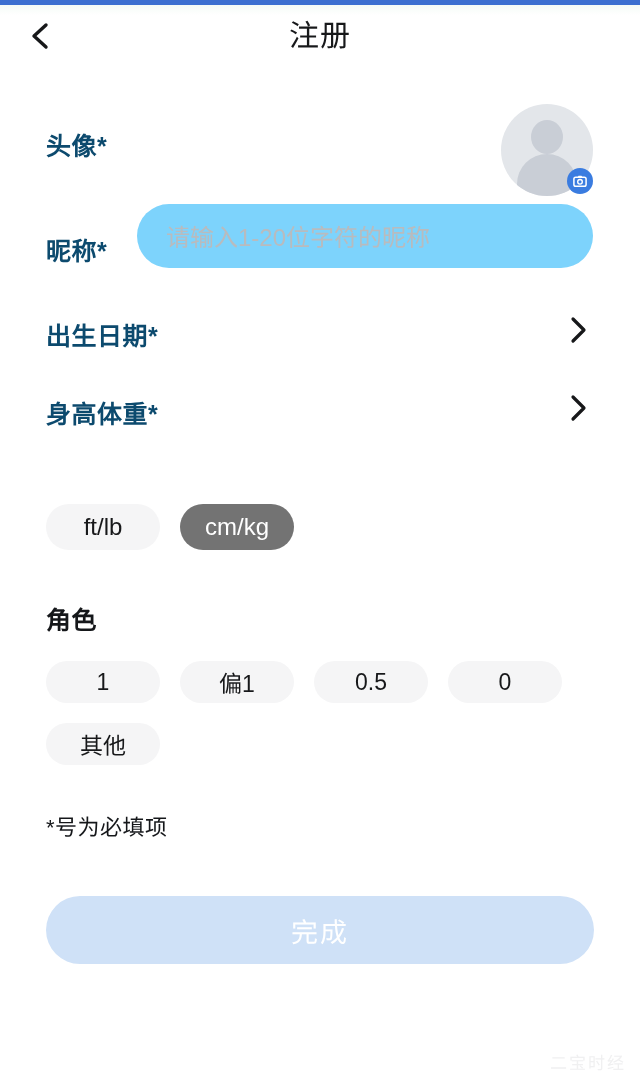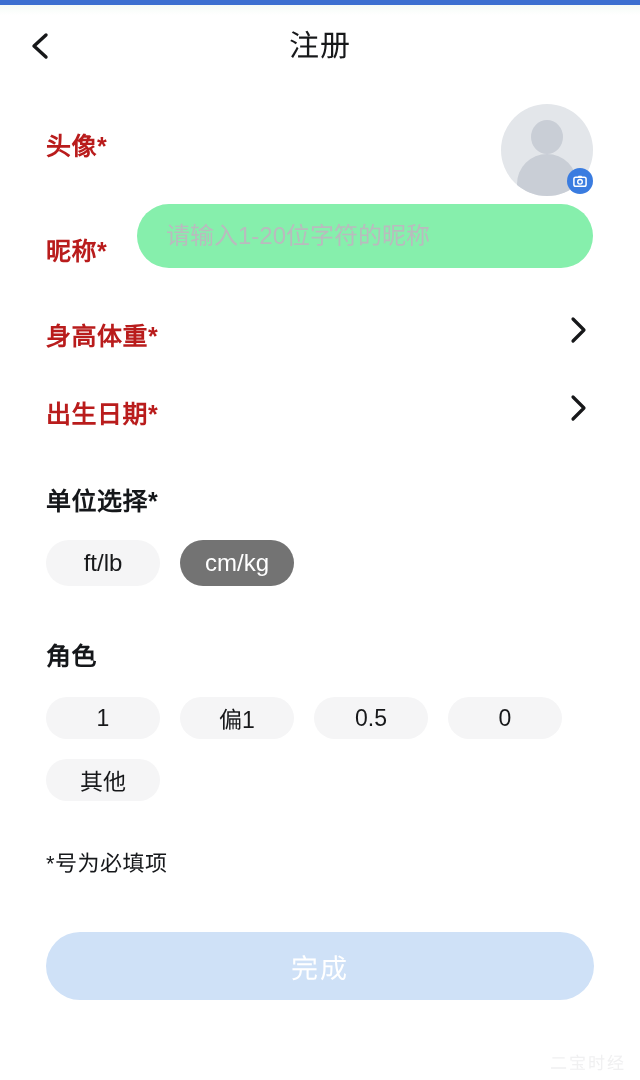--- a/index.html
+++ b/index.html
@@ -30,21 +30,21 @@
     position: absolute;
     top: 5px; left: 0;
     width: 640px;
     height: 10px;
     background: linear-gradient(#f4fbf6, #ffffff);
   }
 
   
   .nav-header {
     position: absolute;
-    top: 12px; left: 0;
+    top: 2px; left: 0;
     width: 564px;
     height: 72px;
   }
   .back-button {
     position: absolute;
     left: 12px;
     top: 6px;
     width: 56px;
     height: 56px;
     display: flex;
@@ -72,21 +72,21 @@
   
   .form-area {
     position: absolute;
     top: 77px; left: 0;
     width: 640px;
   }
 
   .field-label {
     font-size: 25px;
     font-weight: 700;
-    color: #b91c1c;
+    color: #0c4a6e;
     letter-spacing: 0.5px;
     white-space: nowrap;
   }
 
   
   .row-avatar {
     position: relative;
     height: 118px;
   }
   .row-avatar .field-label {
@@ -153,25 +153,25 @@
     top: 36px;
   }
   .nickname-input {
     position: absolute;
     left: 137px;
     top: 9px;
     width: 456px;
     height: 64px;
     border: none;
     outline: none;
-    background: #86efac;
+    background: #7dd3fc;
     border-radius: 32px;
     padding: 0 29px;
     font-family: "Liberation Sans", "DejaVu Sans", sans-serif;
-    font-size: 24px;
+    font-size: 29px;
     color: #2b2d31;
   }
   .nickname-input::placeholder {
     color: #b9bbbe;
     font-size: 24px;
   }
 
   
   .row-nav {
     position: relative;
@@ -300,35 +300,34 @@
       </div>
     </div>
   </div>
 
   <div class="row-nickname">
     <div class="field-label">昵称*</div>
     <input class="nickname-input" type="text" placeholder="请输入1-20位字符的昵称" style="">
   </div>
 
   <div class="row-nav">
+    <div class="field-label">出生日期*</div>
+    <svg class="chev-right" viewBox="0 0 18 28">
+      <polyline points="3,3 14,14 3,25" fill="none" stroke="#17181a" stroke-width="3.2" stroke-linecap="round" stroke-linejoin="round"></polyline>
+    </svg>
+  </div>
+
+  <div class="row-nav">
     <div class="field-label">身高体重*</div>
     <svg class="chev-right" viewBox="0 0 18 28">
       <polyline points="3,3 14,14 3,25" fill="none" stroke="#17181a" stroke-width="3.2" stroke-linecap="round" stroke-linejoin="round"></polyline>
     </svg>
   </div>
 
-  <div class="row-nav">
-    <div class="field-label">出生日期*</div>
-    <svg class="chev-right" viewBox="0 0 18 28">
-      <polyline points="3,3 14,14 3,25" fill="none" stroke="#17181a" stroke-width="3.2" stroke-linecap="round" stroke-linejoin="round"></polyline>
-    </svg>
-  </div>
-
   <div style="height:34px"></div>
-  <div class="section-label">单位选择*</div>
   <div style="height:23px"></div>
   <div class="chip-row unit-row">
     <div class="chip">ft/lb</div>
     <div class="chip selected">cm/kg</div>
   </div>
 
   <div style="height:50px"></div>
   <div class="section-label">角色</div>
   <div style="height:25px"></div>
   <div class="chip-row">

